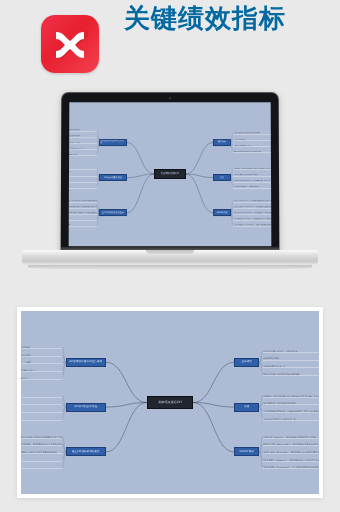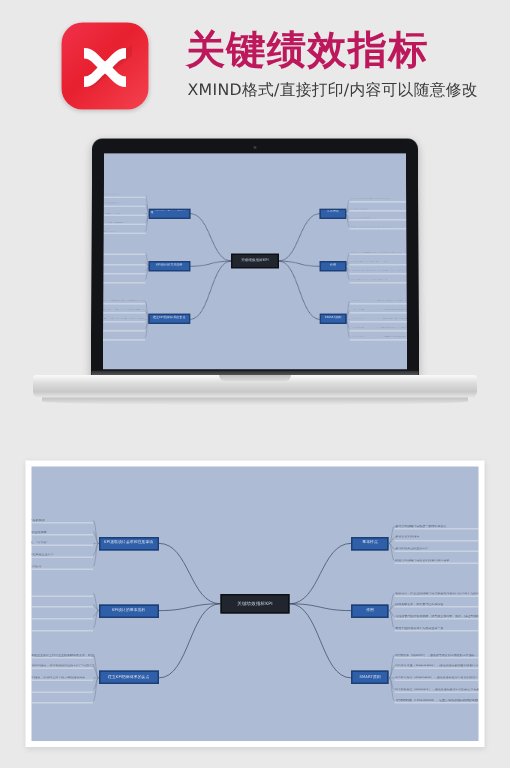--- a/index.html
+++ b/index.html
@@ -11,22 +11,22 @@
   }
   
   .header{position:absolute;left:0;top:0;width:340px;height:86px;}
   .logo{
     position:absolute;left:41px;top:15px;width:58px;height:58px;border-radius:14px;
     background:linear-gradient(135deg,#f0314a 0%,#e8202f 45%,#f4414f 100%);
     box-shadow:0 1px 3px rgba(0,0,0,.18);overflow:hidden;
   }
   .logo svg{position:absolute;left:0;top:0;}
   .title{
-    position:absolute;left:124px;top:18px;
-    font-size:26px;font-weight:bold;color:#be185d;letter-spacing:1px;
+    position:absolute;left:124px;top:2px;
+    font-size:26px;font-weight:bold;color:#0369a1;letter-spacing:1px;
     font-family:"DejaVu Sans",sans-serif;line-height:32px;white-space:nowrap;
   }
   .subtitle{
     position:absolute;left:125px;top:53px;
     font-size:10.5px;color:#3a3a3a;letter-spacing:.2px;
     font-family:"DejaVu Sans",sans-serif;white-space:nowrap;
   }
   
   .laptop{position:absolute;left:22px;top:92px;width:296px;height:190px;}
   .lid{
@@ -94,21 +94,20 @@
 <body>
 
 <div class="header">
   <div class="logo">
     <svg width="58" height="58" viewBox="0 0 58 58" aria-hidden="true">
       <path d="M14 37 L47 15 L47 22 L20 44 Z" fill="rgba(0,0,0,0.07)"></path>
       <path d="M15 17 C22 17 24 22 29 26 C34 22 36 17 43 17 L43 24 C39 24 37 27 34 30 C37 33 39 36 43 36 L43 43 C36 43 34 38 29 34 C24 38 22 43 15 43 L15 36 C19 36 21 33 24 30 C21 27 19 24 15 24 Z" fill="#ffffff"></path>
     </svg>
   </div>
   <div class="title">关键绩效指标</div>
-  <div class="subtitle">XMIND格式/直接打印/内容可以随意修改</div>
 </div>
 
 <div class="laptop">
   <div class="lid">
     <div class="cam"></div>
     <div class="screen">
       <div class="mm" id="mm-small">
           <svg viewBox="0 0 202 144" preserveAspectRatio="none">
             <path d="M85.345,72 C71.4575,72 71.4575,40.32 57.57,40.32" fill="none" stroke="#3c4a63" stroke-width="0.42900000000000005" opacity="0.9"></path>
             <path d="M30.299999999999997,40.32 C29.087999999999997,40.32 29.087999999999997,28.224 27.875999999999998,28.224" fill="none" stroke="#3c4a63" stroke-width="0.2574" opacity="0.55"></path>

